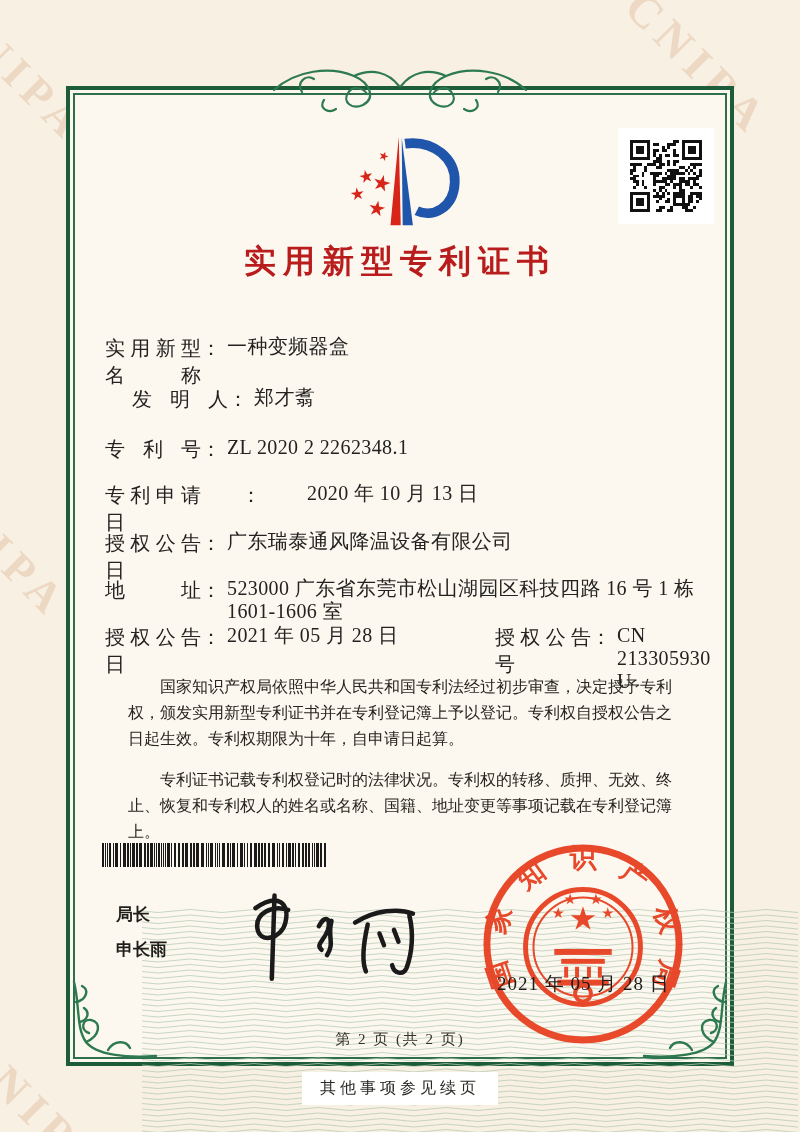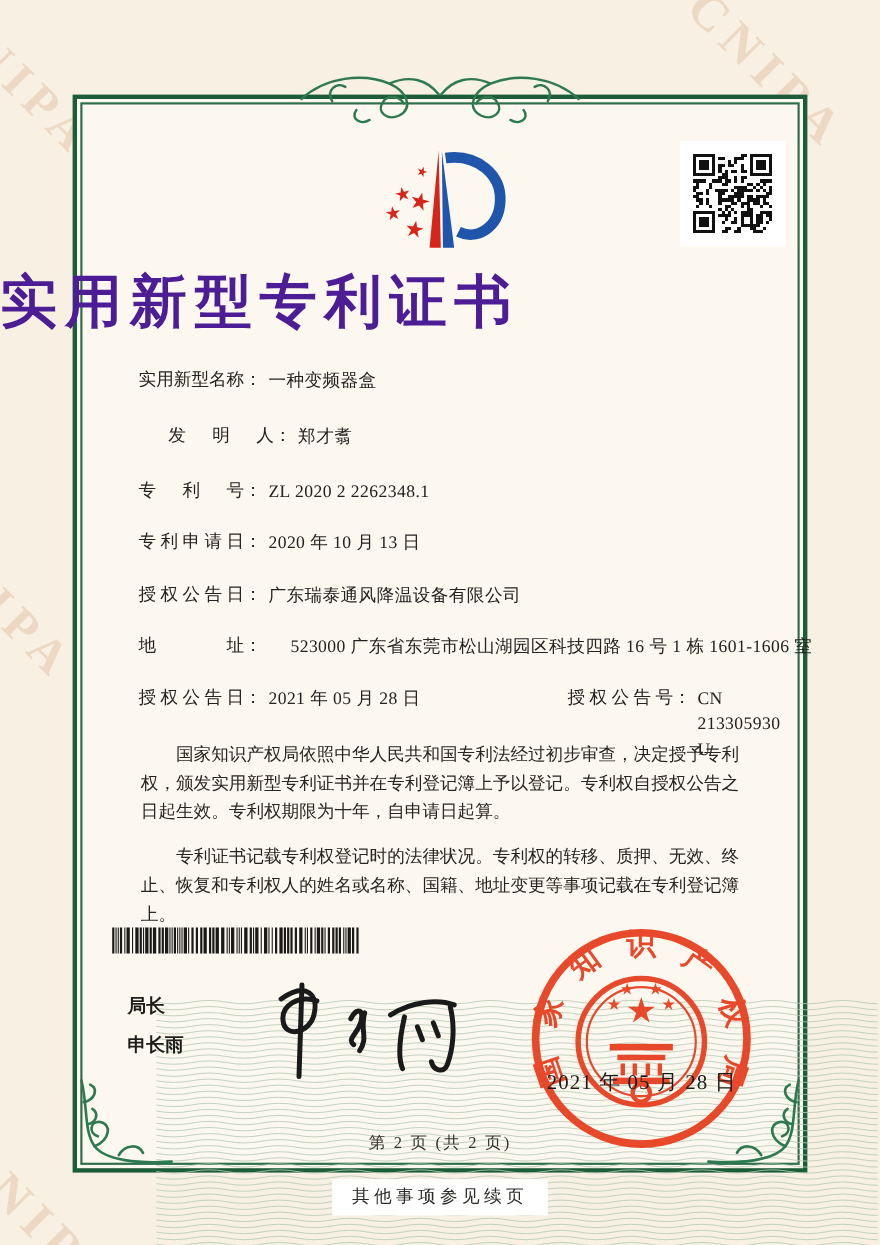--- a/index.html
+++ b/index.html
@@ -12,28 +12,28 @@
   
   .frame{position:absolute;left:66px;top:86px;width:660px;height:972px;
          border:4px solid #1d5c39;background:#fcf8ef;z-index:2;}
   .frame-inner{position:absolute;inset:3px;border:2px solid #2e6f4c;}
   .content{position:absolute;inset:0;z-index:3;}
   
   .cert-no{position:absolute;left:104px;top:145px;font-size:16px;letter-spacing:2px;color:#33302c;}
   .qr-patch{position:absolute;left:618px;top:128px;width:96px;height:96px;background:#ffffff;}
   .qr{position:absolute;left:630px;top:140px;width:72px;height:72px;}
   .logo{position:absolute;left:336px;top:126px;width:146px;height:114px;}
-  .title{position:absolute;left:0;right:0;top:240px;font-size:52px;
-         font-weight:bold;letter-spacing:7px;color:#4c1d95;}
-  
-  .field-row{position:absolute;left:126px;font-size:16px;color:#232220;display:flex;align-items:flex-start;}
+  .title{position:absolute;left:0;right:0;top:240px;text-align:center;font-size:32px;
+         font-weight:bold;letter-spacing:7px;color:#b91c1c;}
+  
+  .field-row{position:absolute;left:105px;font-size:20px;color:#232220;display:flex;align-items:flex-start;}
   .flabel{display:inline-block;width:96px;text-align:justify;text-align-last:justify;flex:none;}
   .fcolon{flex:none;margin-right:6px;}
   .fvalue{letter-spacing:.4px;line-height:23px;}
-  .addr-val{width:492px;margin-left:20px;}
+  .addr-val{width:492px;}
   .grant2{position:absolute;left:390px;top:0;display:flex;}
   
   .paras{position:absolute;left:113px;top:659px;width:576px;color:#26251f;}
   .paras p{margin:15px;text-indent:2em;font-size:16px;line-height:26px;}
   
   .waves{position:absolute;left:72px;top:818px;width:656px;height:242px;z-index:0;}
   .barcode{position:absolute;left:100px;top:843px;width:232px;height:24px;}
   .director-label{position:absolute;left:116px;top:903px;font-size:17px;color:#1e1d1a;
          font-family:Liberation Sans, sans-serif;font-weight:bold;}
   .director-name{position:absolute;left:116px;top:938px;font-size:17px;color:#1e1d1a;
@@ -347,21 +347,21 @@
     <div class="field-row" style="top:386px;margin-left:27px;">
       <span class="flabel">发明人</span>
         <span class="fcolon">：</span>
       <span class="fvalue">郑才翥</span>
     </div>
     <div class="field-row" style="top:436px;">
       <span class="flabel">专利号</span>
         <span class="fcolon">：</span>
       <span class="fvalue">ZL 2020 2 2262348.1</span>
     </div>
-    <div class="field-row" style="top:482px;">
+    <div class="field-row" style="top:482px;gap:40px;">
       <span class="flabel">专利申请日</span>
         <span class="fcolon">：</span>
       <span class="fvalue">2020 年 10 月 13 日</span>
     </div>
     <div class="field-row" style="top:530px;">
       <span class="flabel">授权公告日</span>
         <span class="fcolon">：</span>
       <span class="fvalue">广东瑞泰通风降温设备有限公司</span>
     </div>
     <div class="field-row" style="top:577px;">

